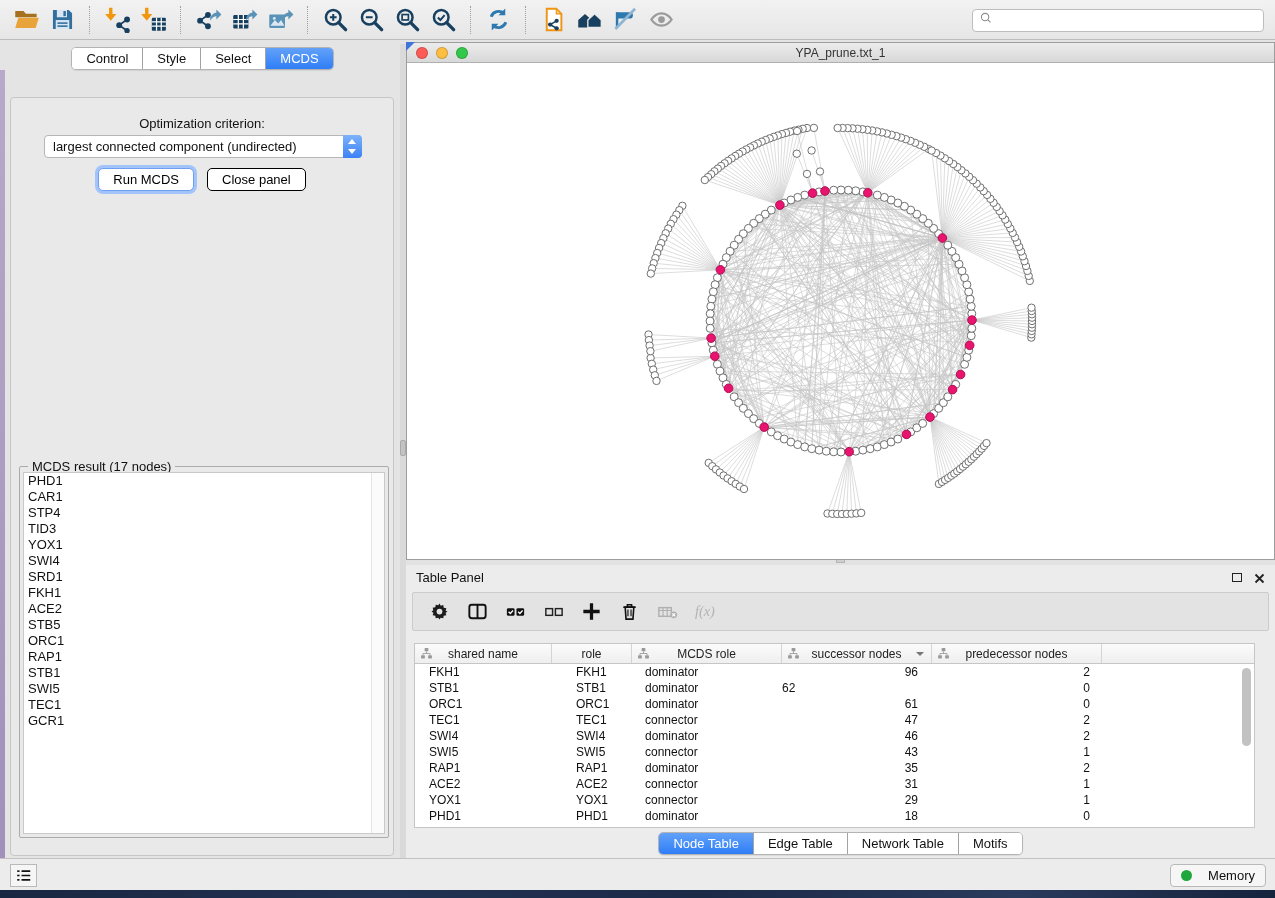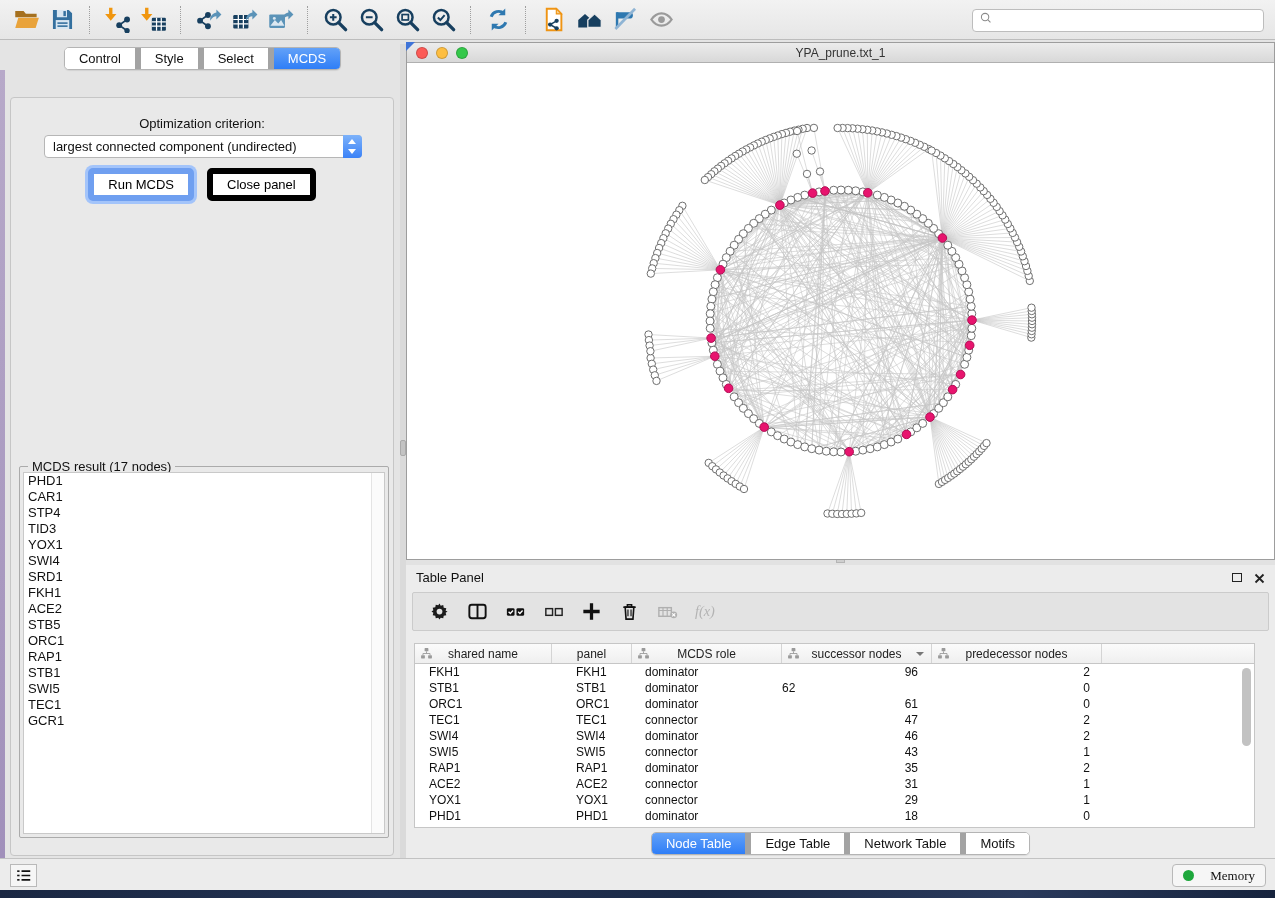--- a/index.html
+++ b/index.html
@@ -27,38 +27,38 @@
 
   
   #control-panel { position:absolute; left:5px; top:44px; width:395px; height:814px; }
   .panel-titlebar { height:26px; display:flex; align-items:center; font-size:13px; padding:0 10px; }
   .panel-title { flex:1; }
   .float-ico { width:10px; height:9px; border:1.5px solid #222; margin-right:12px; display:inline-block; }
   .close-ico { width:11px; height:11px; display:inline-block; }
   #cp-tabs-row { height:28px; display:flex; justify-content:center; align-items:center; }
   .seg-group { display:flex; border:1px solid #b4b4b4; border-radius:5px; overflow:hidden;
     background:#fff; box-shadow:0 1px 1px rgba(0,0,0,.08); }
-  .seg-tab { font-size:13px; padding:3px 14px; border-left:6px solid #a3a3a3; background:#fff; cursor:default; }
+  .seg-tab { font-size:13px; padding:3px 14px; border-left:1px solid #a3a3a3; background:#fff; cursor:default; }
   .seg-tab:first-child { border-left:none; }
   .seg-tab.active { background:linear-gradient(#62a1f8,#2f7ef7); color:#fff; }
   #cp-content { position:absolute; left:5px; top:53px; width:384px; height:759px;
     background:#e9e9e9; border:1px solid #c6c6c6; border-radius:4px; }
   #opt-label { text-align:center; font-size:13px; margin-top:18px; }
   #criterion-select { position:absolute; left:33px; top:37px; width:318px; height:23px;
     background:#fff; border:1px solid #b6b6b6; border-radius:4px;
     display:flex; align-items:center; font-size:13px; }
   #criterion-select .sel-text { flex:1; padding-left:8px; white-space:nowrap; }
   .stepper { width:19px; height:23px; margin:-1px; border-radius:0 4px 4px 0;
     background:linear-gradient(#7db2fa,#3b82f7); position:relative; }
   .stepper .up, .stepper .dn { position:absolute; left:5px; width:0; height:0;
     border-left:4.5px solid transparent; border-right:4.5px solid transparent; }
   .stepper .up { top:4px; border-bottom:5px solid #fff; }
   .stepper .dn { bottom:4px; border-top:5px solid #fff; }
   #cp-buttons { position:absolute; left:0; top:70px; width:100%; display:flex; justify-content:center; gap:13px; }
-  .mac-btn { font-size:13px; background:#fff; border:6px solid #000000; border-radius:5px;
+  .mac-btn { font-size:13px; background:#fff; border:1px solid #000000; border-radius:5px;
     padding:3px 14px; font-family:"Liberation Sans",sans-serif; }
   .mac-btn.focused { box-shadow:0 0 0 3px #a3c4fa; border-color:#6f9ff0; }
   #result-group { position:absolute; left:8px; top:368px; width:370px; height:372px;
     border:1px solid #ababab; border-radius:2px; }
   #result-title { position:absolute; left:8px; top:-8px; background:#e9e9e9; font-size:13px; padding:0 4px; }
   #result-list { position:absolute; left:3px; top:5px; right:3px; bottom:3px; background:#fff;
     border:1px solid #c9c9c9; font-size:13px; overflow:hidden; }
   #result-list .list-item { height:16px; line-height:16px; padding-left:4px; }
   #result-scroll { position:absolute; right:0; top:0; bottom:0; width:13px; background:#fbfbfb; border-left:1px solid #e4e4e4; }
 
@@ -104,21 +104,21 @@
   #tbl-thumb { position:absolute; left:2px; top:3px; width:9px; height:78px; background:#c2c2c2; border-radius:5px; }
   #tp-tabs-row { position:absolute; left:0; top:267px; width:100%; display:flex; justify-content:center; }
 
   
   #status-bar { position:absolute; left:0; top:858px; width:1275px; height:32px;
     background:#ececec; border-top:1px solid #c2c2c2; }
   #list-button { position:absolute; left:10px; top:5px; width:27px; height:23px;
     background:#f6f6f6; border:1px solid #b9b9b9; display:flex; align-items:center; justify-content:center; }
   #memory-button { position:absolute; right:9px; top:5px; height:23px; padding:0 10px;
     background:#f6f6f6; border:1px solid #b9b9b9; border-radius:4px;
-    display:flex; align-items:center; gap:16px; font-size:13px;font-family:Liberation Serif, serif; }
+    display:flex; align-items:center; gap:16px; font-size:13px; }
   #memory-dot { width:11px; height:11px; border-radius:50%; }
 </style>
 </head>
 <body>
 
 <div id="app">
 
   <div id="main-toolbar">
     <span class="tb-icons" style="display:flex;align-items:center;">
         <span class="tbtn">
@@ -1224,21 +1224,21 @@
                 <g fill="#9a9a9a">
                   <rect x="8.5" y="2" width="7" height="6" rx="1"></rect>
                   <rect x="2" y="15" width="7" height="6" rx="1"></rect>
                   <rect x="15" y="15" width="7" height="6" rx="1"></rect>
                 </g>
                 <path d="M12 8v4M5.5 15v-3h13v3" fill="none" stroke="#9a9a9a" stroke-width="1.6"></path>
               </svg></span>
             <span>shared name</span>
           </div>
           <div class="hdr-cell" style="width: 80px;">
-            <span>panel</span>
+            <span>role</span>
           </div>
           <div class="hdr-cell" style="width: 150px;">
             <span class="tree-ico"><svg viewBox="0 0 24 24" width="13" height="13">
                 <g fill="#9a9a9a">
                   <rect x="8.5" y="2" width="7" height="6" rx="1"></rect>
                   <rect x="2" y="15" width="7" height="6" rx="1"></rect>
                   <rect x="15" y="15" width="7" height="6" rx="1"></rect>
                 </g>
                 <path d="M12 8v4M5.5 15v-3h13v3" fill="none" stroke="#9a9a9a" stroke-width="1.6"></path>
               </svg></span>

